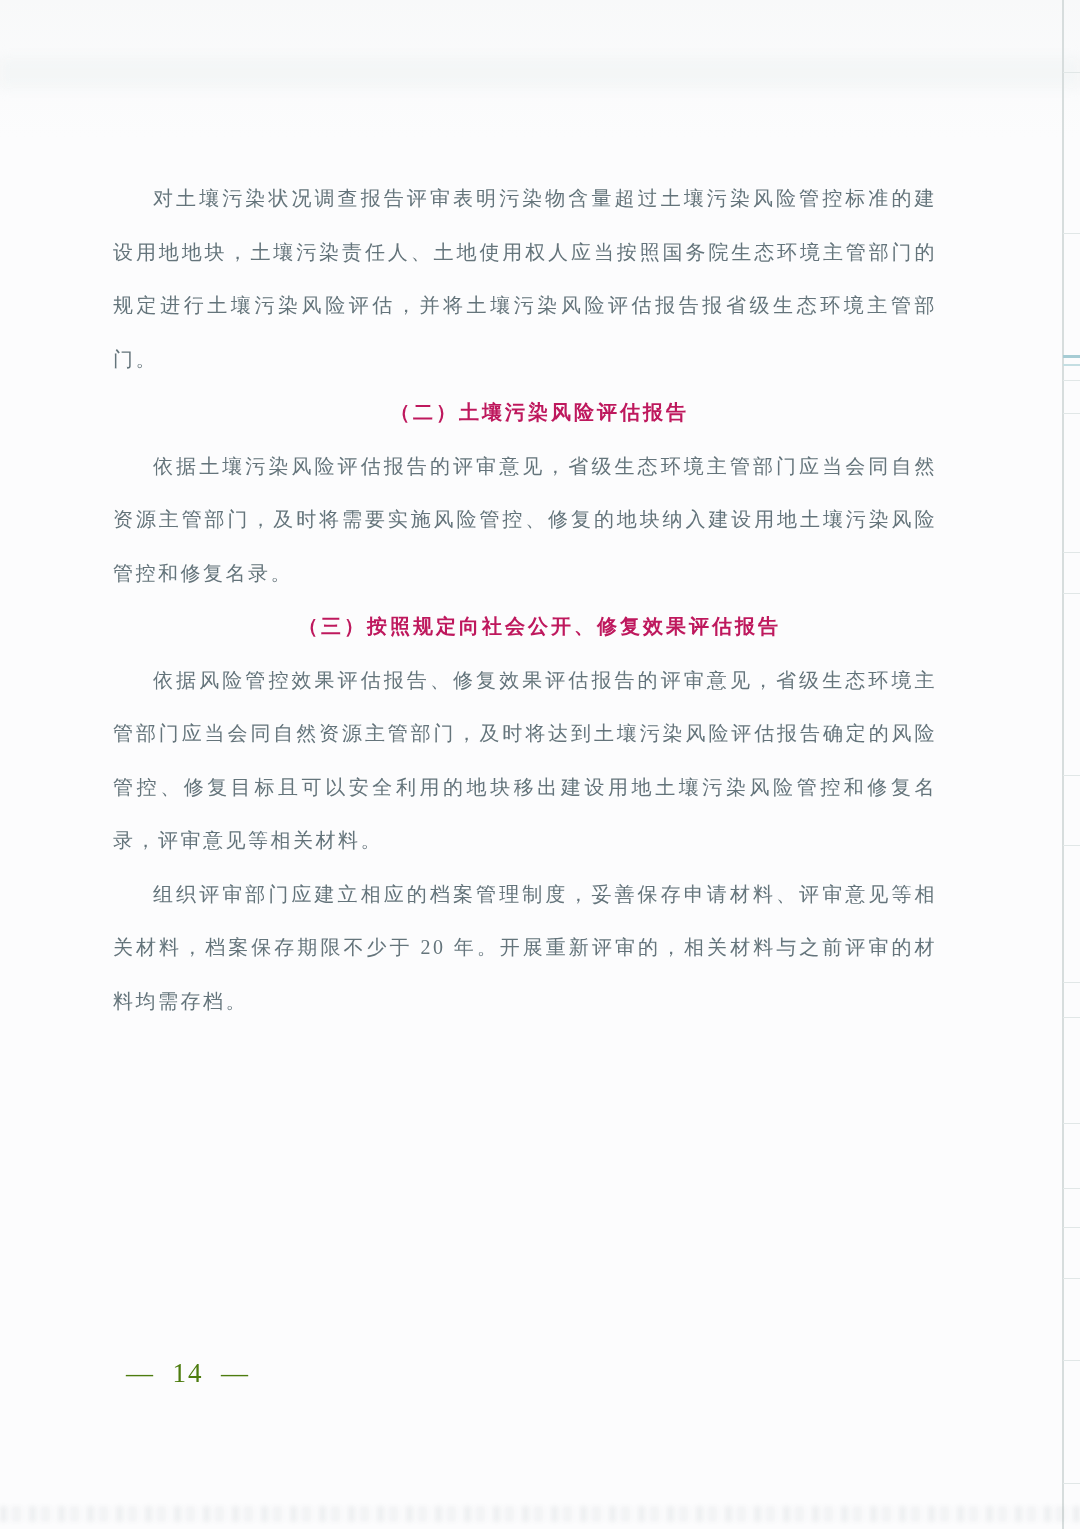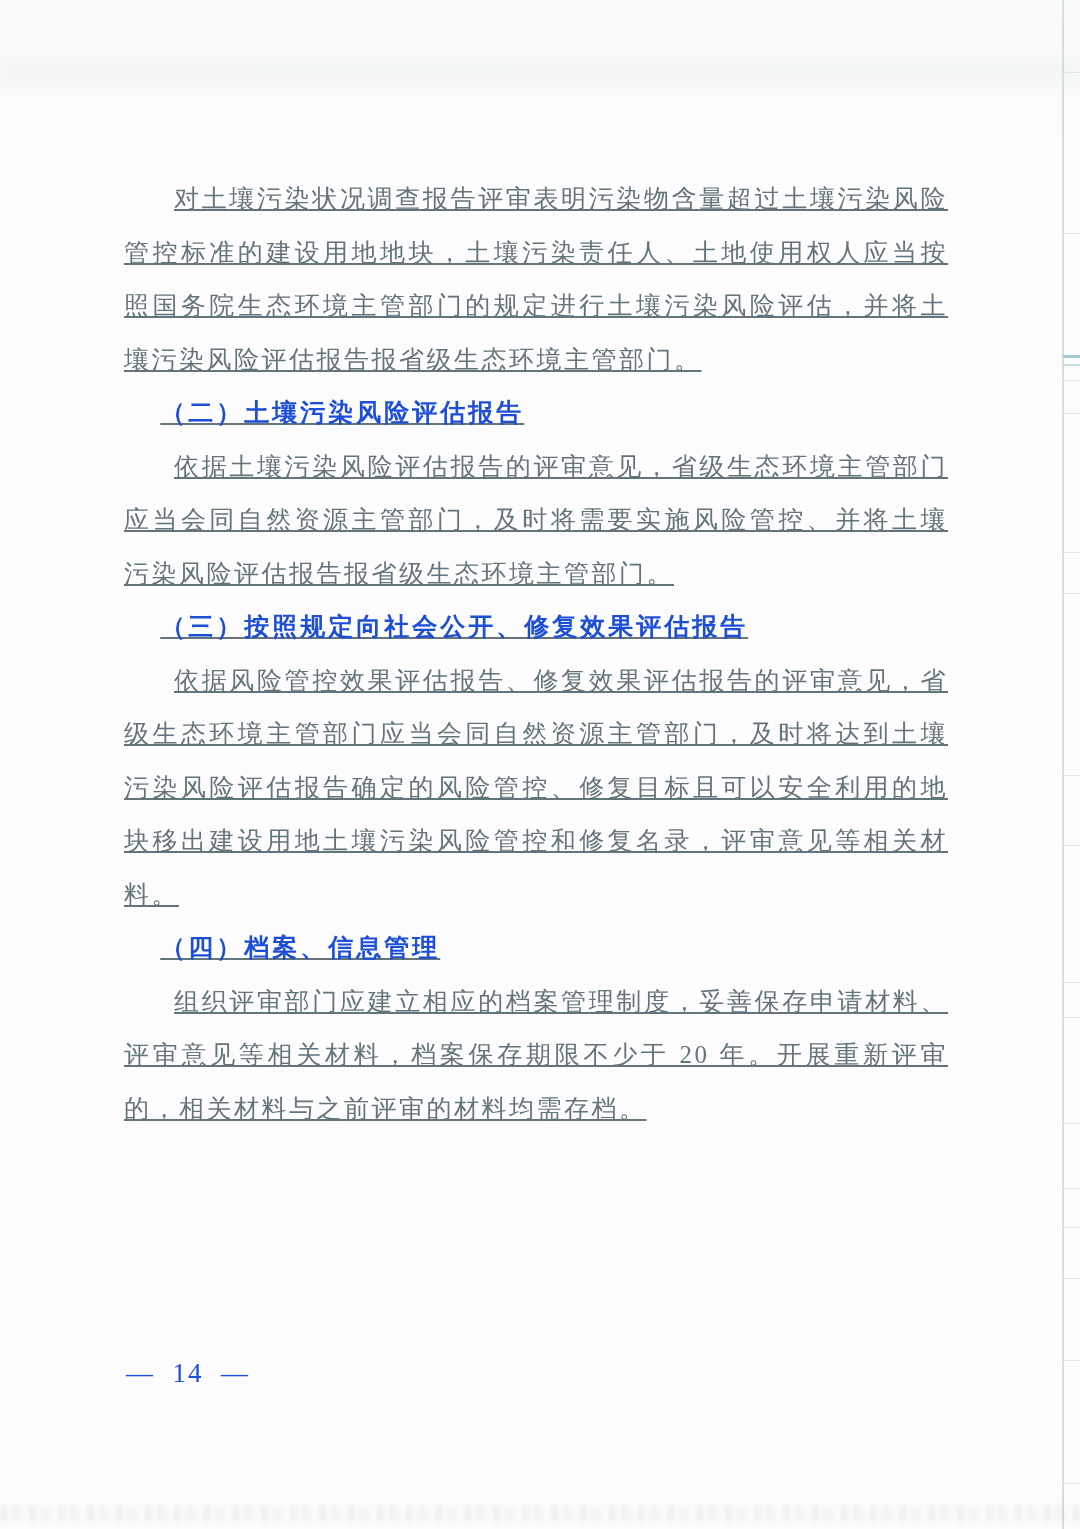--- a/index.html
+++ b/index.html
@@ -17,48 +17,47 @@
   
   .paper {
     position: absolute;
     inset: 0;
     background:
       linear-gradient(180deg, rgba(244,246,246,0.5) 0%, rgba(255,255,255,0) 9%),
       #fcfcfd;
   }
   .text-column {
     position: absolute;
-    left: 124px;
+    left: 113px;
     top: 172px;
     width: 824px;
     color: #64747b;
-    font-size: 25px;
+    font-size: 20px;
     line-height: 53.5px;
     letter-spacing: 2.5px;
     text-align: justify;
     text-justify: inter-ideograph;
-    text-decoration: underline;
   }
   .para {
     margin: 0;
     text-indent: 2em;
   }
   .heading {
     margin: 0;
     text-indent: 1.45em;
     font-weight: 700;
-    color: #1d4ed8;
+    color: #be185d;
     letter-spacing: 3px;
-    text-align: left;
+    text-align: center;
   }
   .page-footer {
     position: absolute;
     left: 126px;
     top: 1358px;
-    color: #1d4ed8;
+    color: #4d7c0f;
     font-size: 27px;
     letter-spacing: 2px;
     white-space: pre;
     text-align: right;
   }
   
   .scan-vline {
     position: absolute;
     left: 1062px;
     top: 0;
@@ -103,24 +102,23 @@
 </style>
 </head>
 <body>
 
 <div class="paper"></div>
 <div class="smudge-top"></div>
 
 <div class="text-column">
   <p class="para">对土壤污染状况调查报告评审表明污染物含量超过土壤污染风险管控标准的建设用地地块，土壤污染责任人、土地使用权人应当按照国务院生态环境主管部门的规定进行土壤污染风险评估，并将土壤污染风险评估报告报省级生态环境主管部门。</p>
   <p class="heading">（二）土壤污染风险评估报告</p>
-  <p class="para">依据土壤污染风险评估报告的评审意见，省级生态环境主管部门应当会同自然资源主管部门，及时将需要实施风险管控、并将土壤污染风险评估报告报省级生态环境主管部门。</p>
+  <p class="para">依据土壤污染风险评估报告的评审意见，省级生态环境主管部门应当会同自然资源主管部门，及时将需要实施风险管控、修复的地块纳入建设用地土壤污染风险管控和修复名录。</p>
   <p class="heading">（三）按照规定向社会公开、修复效果评估报告</p>
   <p class="para">依据风险管控效果评估报告、修复效果评估报告的评审意见，省级生态环境主管部门应当会同自然资源主管部门，及时将达到土壤污染风险评估报告确定的风险管控、修复目标且可以安全利用的地块移出建设用地土壤污染风险管控和修复名录，评审意见等相关材料。</p>
-  <p class="heading">（四）档案、信息管理</p>
   <p class="para">组织评审部门应建立相应的档案管理制度，妥善保存申请材料、评审意见等相关材料，档案保存期限不少于 20 年。开展重新评审的，相关材料与之前评审的材料均需存档。</p>
 </div>
 
 <div class="page-footer">—  14  —</div>
 
 <div class="scan-vline"></div>
 
 <div class="rule-frag" style="top:72px"></div>
 <div class="rule-frag" style="top:233px"></div>
 <div class="rule-frag teal1" style="top:355px"></div>

